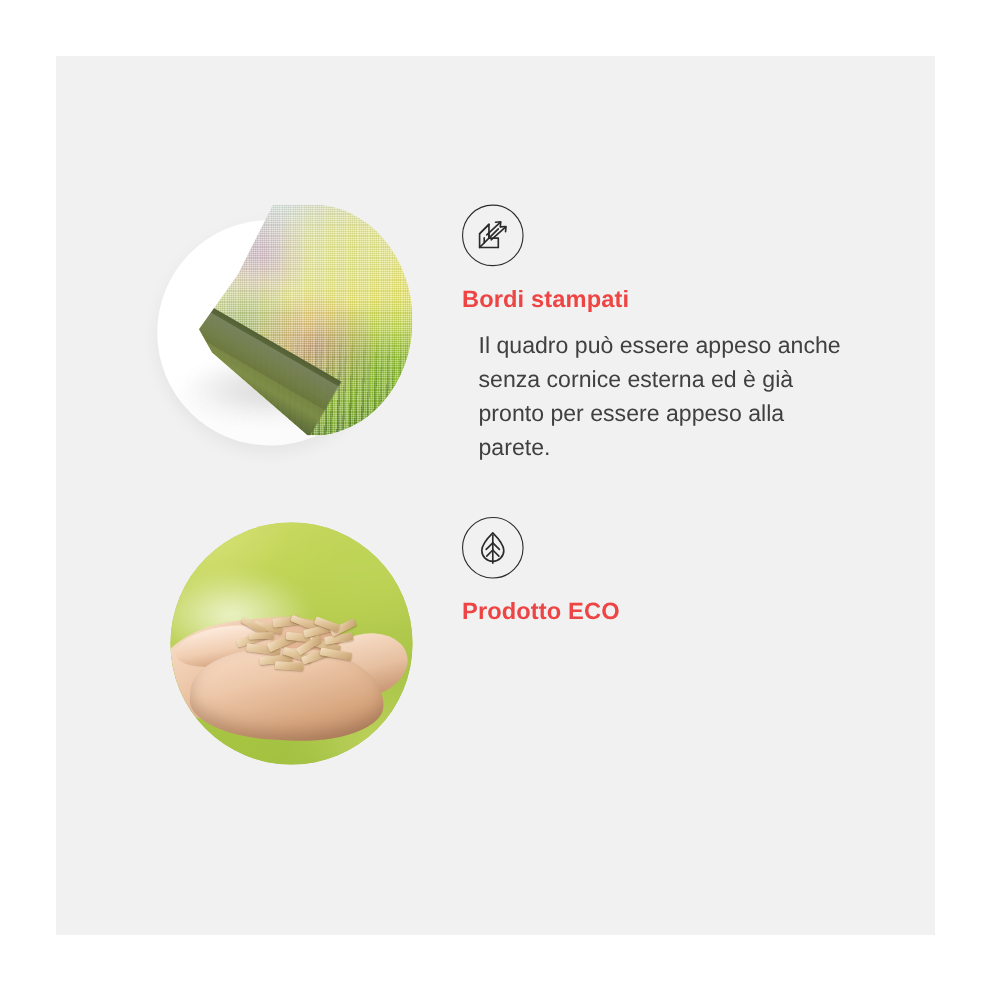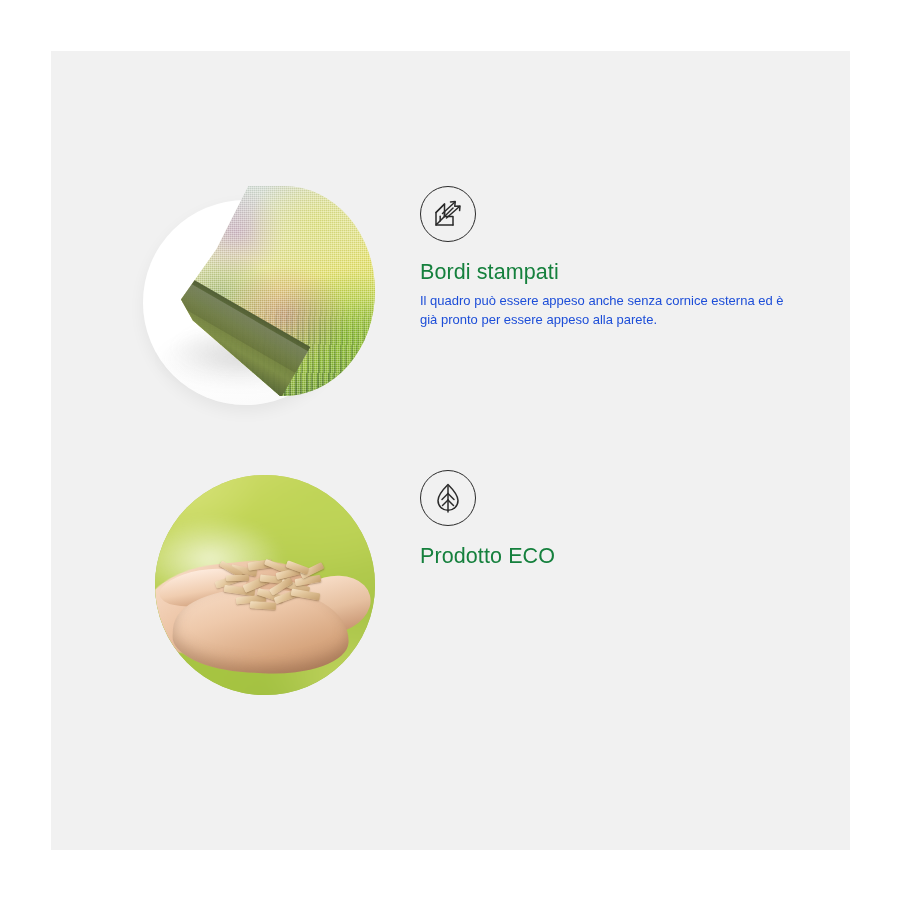--- a/index.html
+++ b/index.html
@@ -70,31 +70,31 @@
     border: 1.6px solid #2b2b2b;
     border-radius: 50%;
     display: flex;
     align-items: center;
     justify-content: center;
     box-sizing: border-box;
   }
 
   .feature-title {
     font-size: 21.5px;
-    font-weight: 400;
-    color: #15803d;
+    font-weight: 700;
+    color: #ef4444;
     margin: 18px 0 6px 0;
     letter-spacing: 0.1px;
   }
 
   .feature-desc {
-    font-size: 13px;
+    font-size: 21px;
     line-height: 1.47;
-    color: #1d4ed8;
-    margin: 0;
+    color: #404040;
+    margin: 15px;
     max-width: 365px;
   }
 
   
   .disc-white {
     position: absolute;
     left: 18px;
     top: 22px;
     width: 205px;
     height: 205px;

